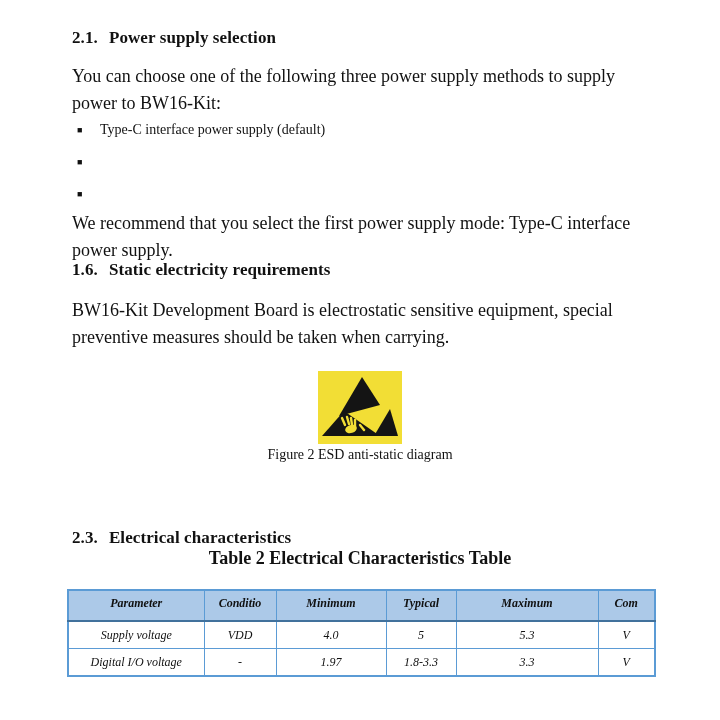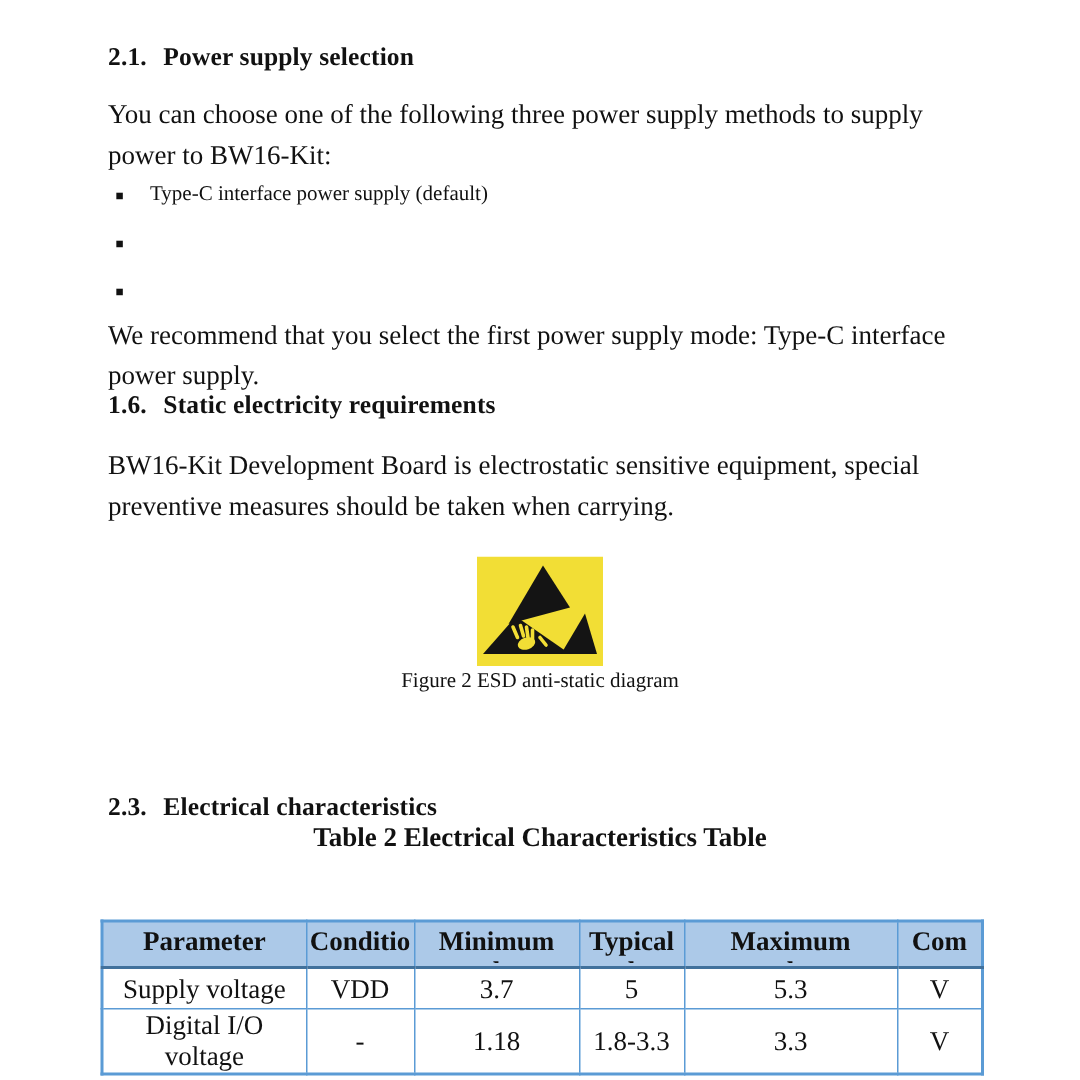--- a/index.html
+++ b/index.html
@@ -26,24 +26,25 @@
   .figure { position: absolute; left: 0; width: 720px; top: 371px; text-align: center; }
   .esd-svg { width: 84px; height: 73px; display: block; margin: 0 auto; }
   .figcap { font-weight: normal; font-size: 14px; margin-top: 3px; }
 
   .tablecap {
     position: absolute; left: 0; width: 720px; top: 548px;
     text-align: center; font-weight: bold; font-size: 18px;
   }
 
   table.chars {
-    position: absolute; left: 67px; top: 613px;
+    position: absolute; left: 67px; top: 589px;
     border-collapse: collapse; table-layout: fixed; width: 587px;
     border: 2px solid #5B9BD5;
-    font-size: 18px;
+    font-size: 12px;
+    font-style: italic;
   }
   table.chars col.c1 { width: 136px; }
   table.chars col.c2 { width: 72px; }
   table.chars col.c3 { width: 110px; }
   table.chars col.c4 { width: 70px; }
   table.chars col.c5 { width: 142px; }
   table.chars col.c6 { width: 57px; }
   table.chars th, table.chars td { border: 1px solid #5B9BD5; padding: 0; text-align: center; }
   table.chars th {
     background: #ACC9E8; font-weight: bold; vertical-align: top; height: 29px;
@@ -160,29 +161,29 @@
           <div class="thline1">Com</div>
           <div class="thline2">ments</div>
             </div>
           </th>
       </tr>
     </thead>
     <tbody>
       <tr>
         <td>Supply voltage</td>
         <td>VDD</td>
-        <td>3.7</td>
+        <td>4.0</td>
         <td>5</td>
         <td>5.3</td>
         <td>V</td>
       </tr>
       <tr>
         <td>Digital I/O voltage</td>
         <td>-</td>
-        <td>1.18</td>
+        <td>1.97</td>
         <td>1.8-3.3</td>
         <td>3.3</td>
         <td>V</td>
       </tr>
     </tbody>
   </table>
 
 </div>
 
 </body></html>

